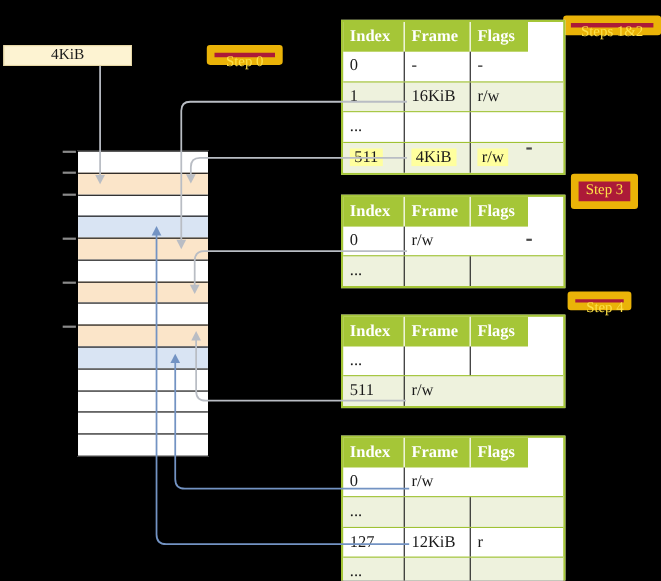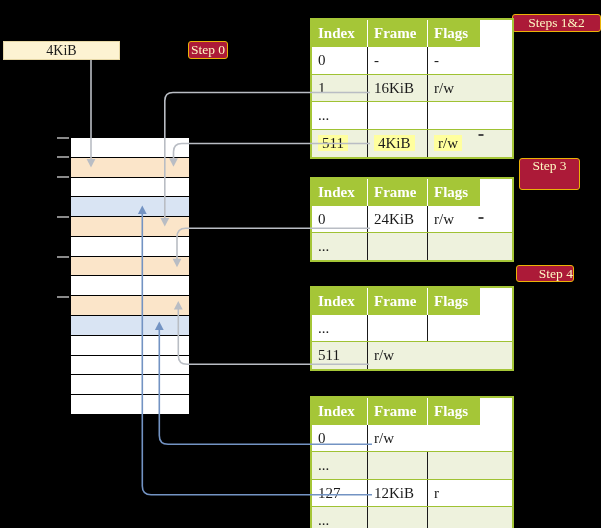--- a/index.html
+++ b/index.html
@@ -11,25 +11,25 @@
     color:var(--text-black,#1a1a1a);
   }
   
   .box4{
     position:absolute;left:3px;top:40.5px;width:117px;height:19.5px;
     background:var(--page-size-box);border:1px solid #e6d7a5;
     text-align:center;line-height:17.5px;font-size:14px;
   }
   
   .step{
-    position:absolute;background:var(--step-label-red);color:#fef9c3;
-    border:1px solid #eab308;border-radius:3px;text-align:center;
+    position:absolute;background:var(--step-label-red);color:#fde047;
+    border:7px solid #eab308;border-radius:3px;text-align:center;
     font-size:13.5px;
   }
-  .s0 {left:188px;top:41px;  width:40px;height:18px;line-height:16px;}
+  .s0 {left:188px;top:41px;  width:69px;height:18px;line-height:16px;}
   .s12{left:512px;top:13.5px;width:89px;height:18px;line-height:16px;}
   .s3 {left:519px;top:157.5px;width:61px;height:32px;line-height:14.5px;}
   .s4 {left:516px;top:264.5px;width:58px;height:17px;line-height:15px;text-align:right;}
   
   .stack{
     position:absolute;left:70px;top:137px;width:120px;height:278px;
     display:flex;flex-direction:column;border:1.5px solid #000;background:#fff;
   }
   .mrow{flex:1 1 0;}
   .mrow + .mrow{border-top:1.5px solid #000;}
@@ -127,21 +127,20 @@
       </div>
     </div>
   <div class="ptable tp2">
       <div class="thead">
         <div class="hcell">Index</div>
         <div class="hcell">Frame</div>
         <div class="hcell">Flags</div>
       </div>
       <div class="trow">
         <div class="cell">0</div>
-        <div class="cell">24KiB</div>
         <div class="cell">r/w</div>
       </div>
       <div class="trow shaded">
         <div class="cell">...</div>
         <div class="cell"></div>
         <div class="cell"></div>
       </div>
     </div>
   <div class="ptable tp3">
       <div class="thead">

